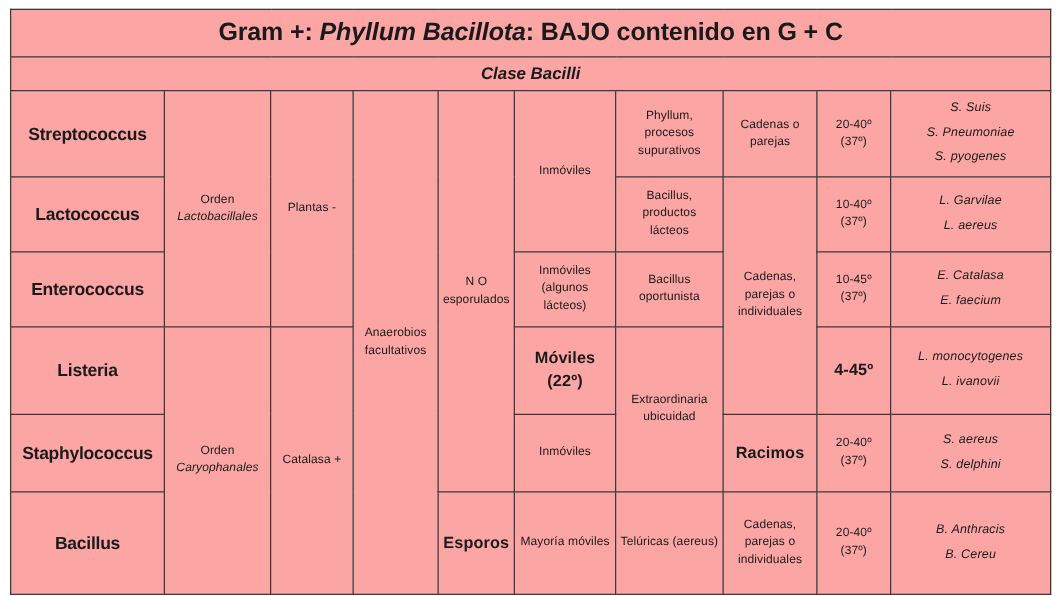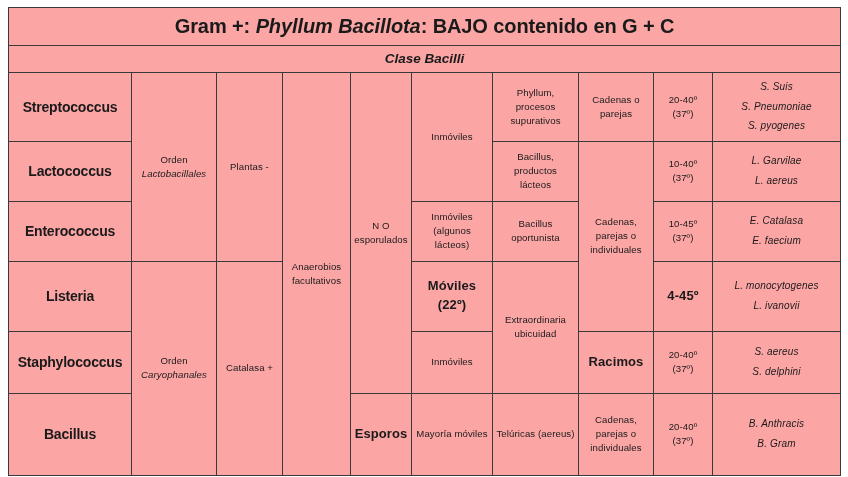--- a/index.html
+++ b/index.html
@@ -277,20 +277,20 @@
           <span class="ln">individuales</span>
         </td>
 
         <td class="small">
           <span class="ln">20-40º</span>
           <span class="ln">(37º)</span>
         </td>
 
         <td class="species">
           <span class="sp">B. Anthracis</span>
-          <span class="sp">B. Gram</span>
+          <span class="sp">B. Cereu</span>
         </td>
       </tr>
 
     </tbody>
   </table>
 
 </div>
 
 </body></html>

